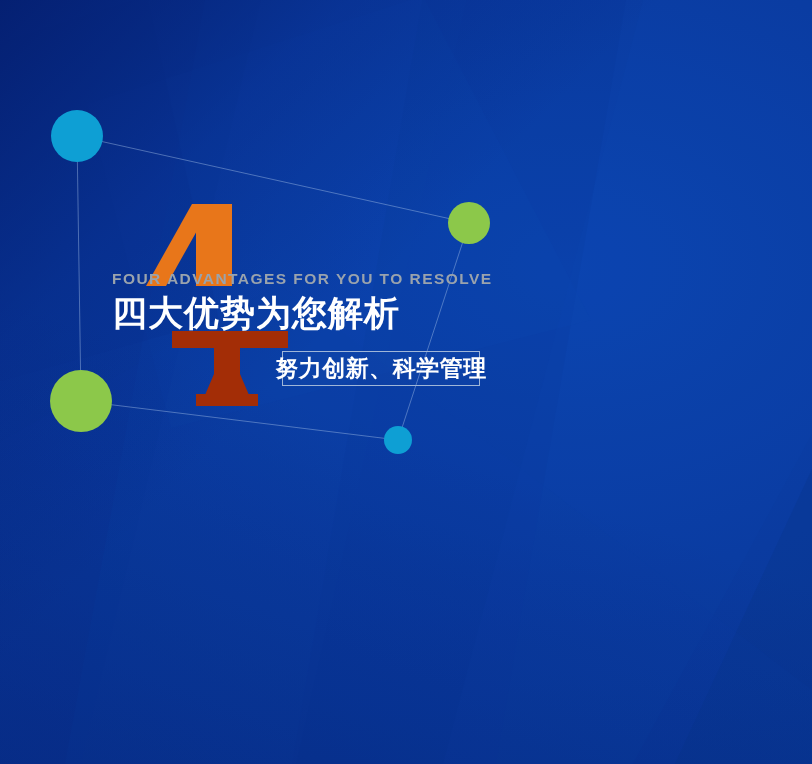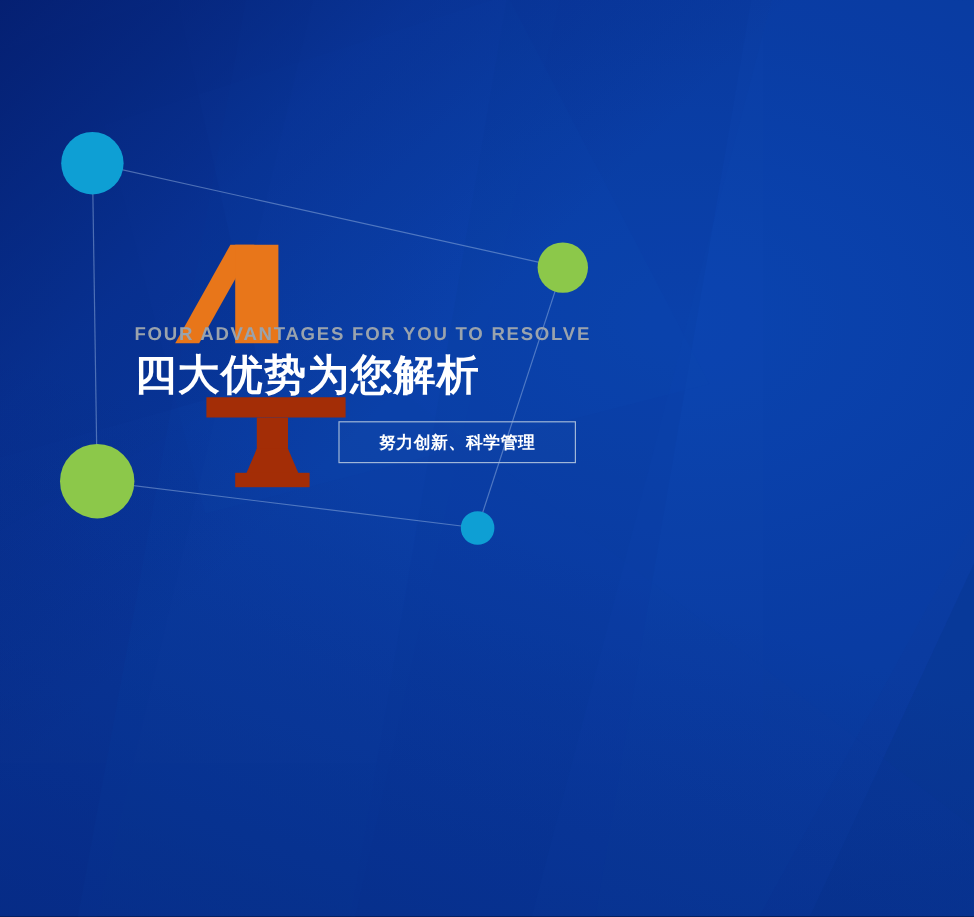--- a/index.html
+++ b/index.html
@@ -9,21 +9,21 @@
   }
   body {
     font-family: "Liberation Sans", sans-serif;
   }
 
   .stage {
     position: relative;
     width: 812px;
     height: 764px;
     overflow: hidden;
-    background: #000000;
+    background: #404040;
   }
 
   
   .bg-base {
     position: absolute;
     inset: 0;
     background:
       radial-gradient(120% 90% at 70% 35%, #0b44b0 0%, #0a3ba0 45%, #083490 100%);
   }
   .bg-corner-dark {
@@ -108,21 +108,21 @@
     width: 198px;
     height: 35px;
     border: 1px solid #9fb6d8;
     box-sizing: border-box;
     display: flex;
     align-items: center;
     justify-content: center;
     background: rgba(255,255,255,0.015);
   }
   .slogan-text {
-    font-size: 14px;
+    font-size: 23px;
     font-weight: 700;
     color: #ffffff;
     letter-spacing: 0.5px;
     white-space: nowrap;
     font-family: "DejaVu Sans", "Liberation Sans", sans-serif;
   }
 </style>
 </head>
 <body>
 

